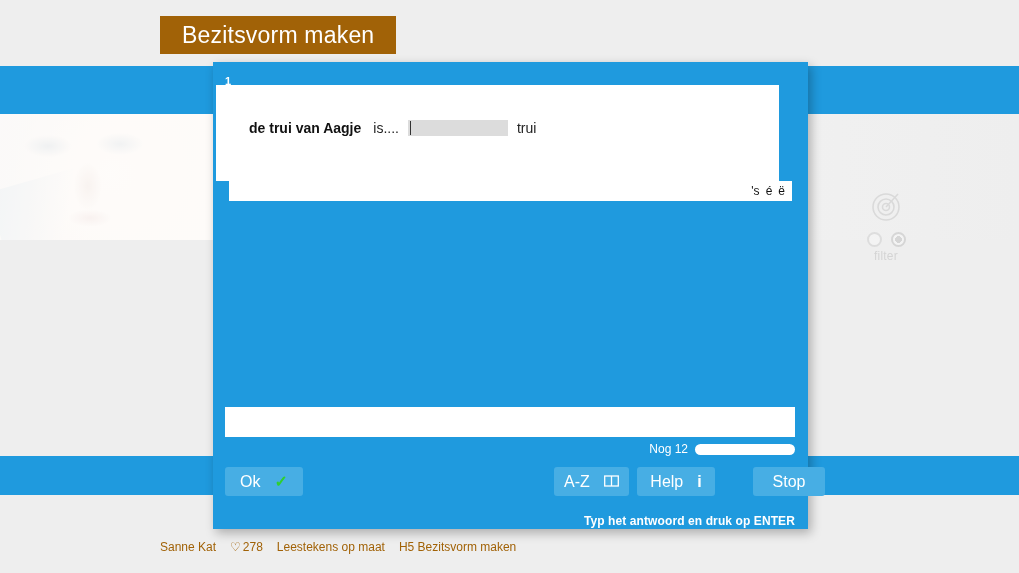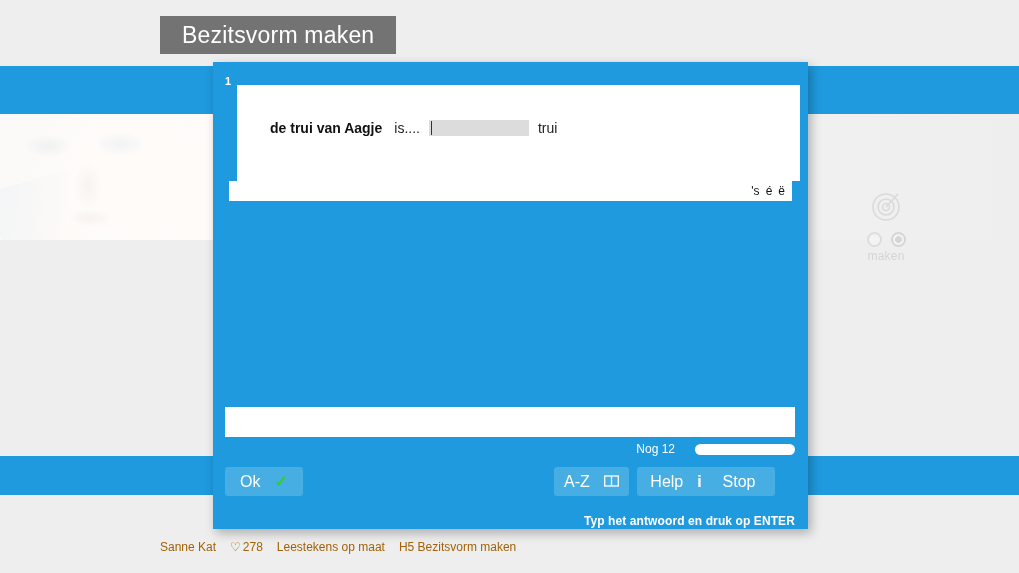--- a/index.html
+++ b/index.html
@@ -124,21 +124,21 @@
 
   
   #title-banner {
     position: absolute;
     left: 160px;
     top: 16px;
     height: 38px;
     padding: 0 22px;
     display: flex;
     align-items: center;
-    background: #737373;
+    background: #a16207;
     color: #ffffff;
     font-size: 23px;
     letter-spacing: .2px;
     white-space: nowrap;
     z-index: 6;
   }
 
   
   #exercise-dialog {
     position: absolute;
@@ -157,21 +157,21 @@
     left: 12px;
     top: 14px;
     font-size: 11px;
     font-weight: bold;
     color: #ffffff;
     line-height: 1;
   }
 
   #question-card {
     position: absolute;
-    left: 24px;
+    left: 3px;
     top: 23px;
     width: 563px;
     height: 96px;
     background: #ffffff;
     box-sizing: border-box;
   }
   #question-sentence {
     position: absolute;
     left: 33px;
     top: 35px;
@@ -237,21 +237,21 @@
 
   #progress-row {
     position: absolute;
     left: 12px;
     top: 380px;
     width: 570px;
     height: 14px;
     display: flex;
     align-items: center;
     justify-content: flex-end;
-    gap: 20px;
+    gap: 7px;
   }
   #progress-label {
     font-size: 12px;
     color: #ffffff;
   }
   #progress-track {
     width: 100px;
     height: 11px;
     border-radius: 6px;
     background: #ffffff;
@@ -279,21 +279,21 @@
     font-family: "Liberation Sans", sans-serif;
     padding: 0 14px;
     box-sizing: border-box;
     white-space: nowrap;
   }
   #ok-button { left: 12px; top: 405px; width: 78px; }
   #ok-button .check { color: #2fcf2f; font-size: 16px; font-weight: bold; }
   #az-button  { left: 341px; top: 405px; width: 75px; }
   #help-button{ left: 424px; top: 405px; width: 78px; }
   #help-button .info-i { font-weight: bold; font-style: normal; }
-  #stop-button{ left: 490px; top: 405px; width: 72px; }
+  #stop-button{ left: 540px; top: 405px; width: 72px; }
 
   #hint-text {
     position: absolute;
     right: 13px;
     top: 452px;
     font-size: 12px;
     font-weight: bold;
     color: #ffffff;
     letter-spacing: .1px;
   }
@@ -333,21 +333,21 @@
         <circle cx="17" cy="17" r="13" fill="none" stroke="#a8a8a8" stroke-width="1.6"></circle>
         <circle cx="17" cy="17" r="8" fill="none" stroke="#a8a8a8" stroke-width="1.6"></circle>
         <circle cx="17" cy="17" r="3.5" fill="none" stroke="#a8a8a8" stroke-width="1.6"></circle>
         <line x1="17" y1="17" x2="29" y2="4" stroke="#a8a8a8" stroke-width="1.6"></line>
       </svg>
     </span>
     <div class="radios">
       <span class="radio"></span>
       <span class="radio selected"></span>
     </div>
-    <div class="filter-label">maken</div>
+    <div class="filter-label">filter</div>
   </div>
 
   <div class="band" id="band-bottom"></div>
 </div>
 
 <div id="title-banner">Bezitsvorm maken</div>
 
 <div id="exercise-dialog">
 
   <div id="question-number">1</div>

